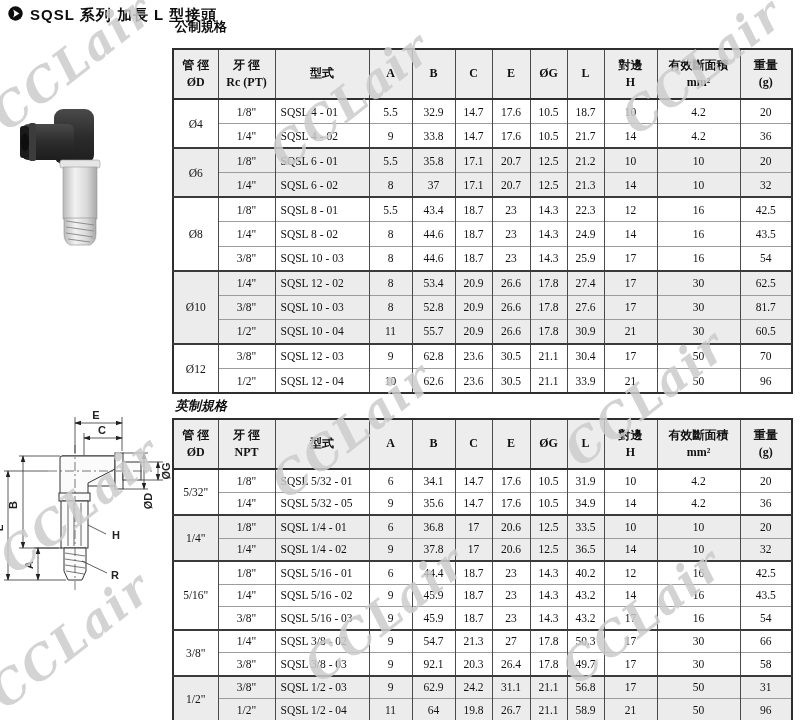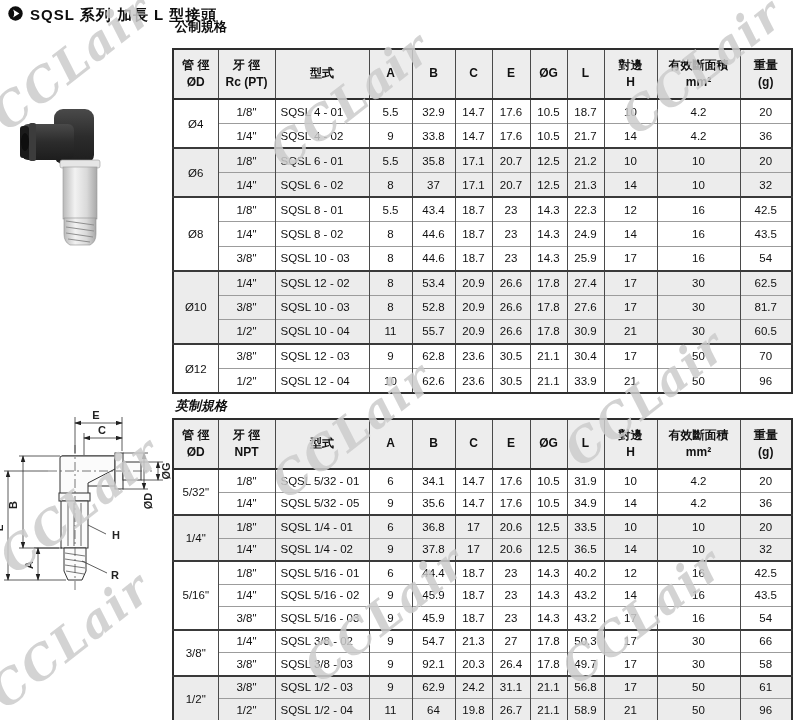--- a/index.html
+++ b/index.html
@@ -8,21 +8,21 @@
   
   .title-row{position:absolute;left:8px;top:6px;display:flex;align-items:flex-start;gap:7px;}
   .title-row svg{flex:0 0 auto;}
   .page-title{font-size:15px;font-weight:bold;letter-spacing:1px;color:#0d0d0d;}
   
   .sec-label{position:absolute;left:175px;font-size:13px;font-weight:bold;color:#0d0d0d;}
   .sec1{top:18px;}
   .sec2{top:397px;font-style:italic;}
   
   .spec{position:absolute;border-collapse:collapse;table-layout:fixed;width:561px;
-        border:2px solid #2e2e2e;background:#22c55e;}
+        border:2px solid #2e2e2e;background:#22c55e;font-family:Liberation Serif, serif;}
   .t1{left:172px;top:48px;}
   .t2{left:172px;top:418px;}
   .spec th{background:#ededed;font-weight:bold;font-size:12px;white-space:pre-line;
            border:1px solid #4a4a4a;border-bottom:2px solid #2e2e2e;height:48px;
            vertical-align:middle;line-height:1.45;padding:0;}
   .spec td{border-left:1px solid #4a4a4a;border-right:1px solid #4a4a4a;
            font-size:11.5px;text-align:center;padding:0;vertical-align:middle;background:#fff;}
   .t1 tbody td{height:23.1px;}
   .t2 tbody td{height:21.5px;}
   .spec tr.gstart td{border-top:2px solid #3a3a3a;}
@@ -528,21 +528,21 @@
           <td>3/8"</td>
           <td class="model">SQSL  1/2 - 03</td>
           <td>9</td>
           <td>62.9</td>
           <td>24.2</td>
           <td>31.1</td>
           <td>21.1</td>
           <td>56.8</td>
           <td>17</td>
           <td>50</td>
-          <td>61</td>
+          <td>31</td>
         </tr>
         <tr class="shaded ">
           <td>1/2"</td>
           <td class="model">SQSL  1/2 - 04</td>
           <td>11</td>
           <td>64</td>
           <td>19.8</td>
           <td>26.7</td>
           <td>21.1</td>
           <td>58.9</td>

